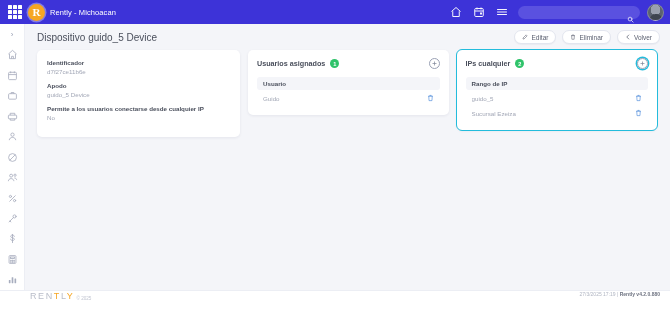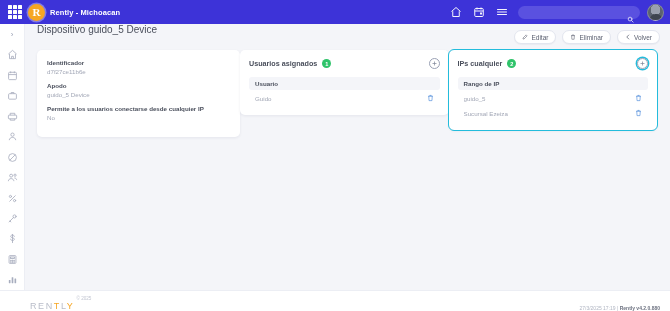--- a/index.html
+++ b/index.html
@@ -37,21 +37,21 @@
   .grid-icon i { background: #ffffff; border-radius: .5px; display: block; }
   .brand { display: flex; align-items: center; gap: 5px; }
   .brand-logo {
     width: 17px; height: 17px; border-radius: 50%;
     background: #f6a623;
     display: flex; align-items: center; justify-content: center;
     font-size: 11px; font-weight: bold; color: #ffffff;
     font-family: "Liberation Serif", serif;
     box-shadow: 0 0 0 1.5px rgba(255,255,255,.35);
   }
-  .brand-name { color: #ffffff; font-size: 7.5px; letter-spacing: .1px; font-weight: bold; }
+  .brand-name { color: #ffffff; font-size: 7.5px; letter-spacing: .1px; }
   .topbar-spacer { flex: 1; }
   .topbar-icons { display: flex; align-items: center; gap: 11px; margin-right: 10px; }
   .ticon { width: 12px; height: 12px; cursor: pointer; opacity: .95; }
   .ticon svg { display: block; width: 12px; height: 12px; }
   .searchbox {
     width: 122px; height: 13px; border-radius: 7px;
     background: #5a51e0;
     display: flex; align-items: center;
     padding: 0 6px;
     cursor: text;
@@ -100,21 +100,21 @@
   .side-item svg { width: 11px; height: 11px; display: block; }
 
   .content {
     flex: 1; min-width: 0;
     display: flex; flex-direction: column;
     background: #f4f5f9;
   }
 
   .page-head {
     height: 26px; flex: 0 0 26px;
-    display: flex; 
+    display: flex; align-items: center;
     padding: 0 10px 0 12px;
     gap: 44px;
   }
   .page-title { font-size: 10px; color: #4a4f5c; }
   .page-head-spacer { flex: 1; }
   .btn-row { display: flex; align-items: center; gap: 6px; }
   .btn {
     height: 14px;
     display: flex; align-items: center; gap: 3px;
     padding: 0 7px;
@@ -123,21 +123,21 @@
     border-radius: 7px;
     font-size: 6.5px; color: #5b6070;
     cursor: pointer;
     box-shadow: 0 1px 1px rgba(20,22,40,.04);
     white-space: nowrap;
   }
   .btn svg { width: 6px; height: 6px; display: block; flex: 0 0 6px; }
 
   .panels {
     flex: 1; min-height: 0;
-    display: flex; gap: 0;
+    display: flex; gap: 8px;
     padding: 0 13px 0 12px;
     align-items: flex-start;
   }
   .card {
     background: #ffffff;
     border-radius: 5px;
     box-shadow: 0 1px 3px rgba(30,35,70,.07);
   }
   .card-info { flex: 0 0 203px; padding: 9px 10px 11px 10px; min-height: 87px; }
   .field { margin-bottom: 7px; }
@@ -185,21 +185,21 @@
   }
   .tbl-row .cell { flex: 1; min-width: 0; overflow: hidden; white-space: nowrap; text-overflow: ellipsis; }
   .del-icon { width: 7px; height: 8px; cursor: pointer; flex: 0 0 7px; }
   .del-icon svg { display: block; width: 7px; height: 8px; }
 
   
   .footer {
     height: 21px; flex: 0 0 21px;
     background: #ffffff;
     border-top: 1px solid #eceef4;
-    display: flex; align-items: flex-end;
+    display: flex; align-items: flex-start;
     padding: 0 10px 0 30px;
   }
   .foot-logo {
     font-size: 9px; letter-spacing: 1.6px;
     color: #b9bdc9; font-weight: normal;
     font-family: "Liberation Sans", sans-serif;
   }
   .foot-logo .or { color: #f6a623; }
   .foot-copy { font-size: 4.6px; color: #c2c6d2; margin-left: 2px; align-self: flex-start; margin-top: 5px; }
   .footer-spacer { flex: 1; }

